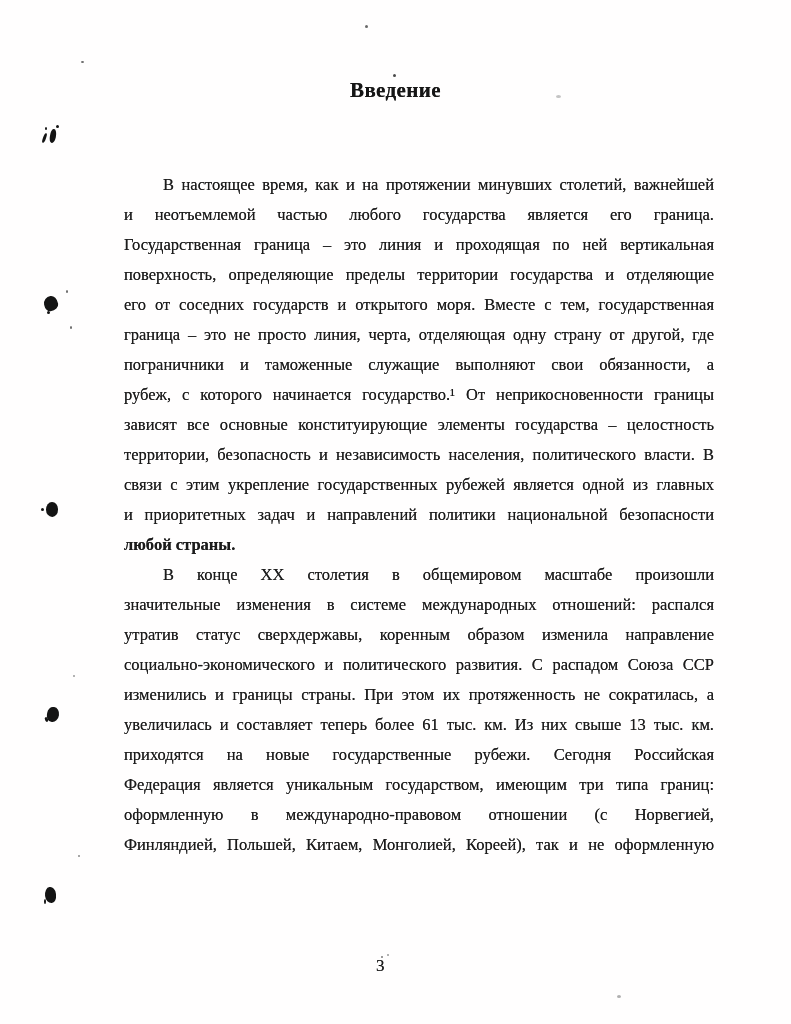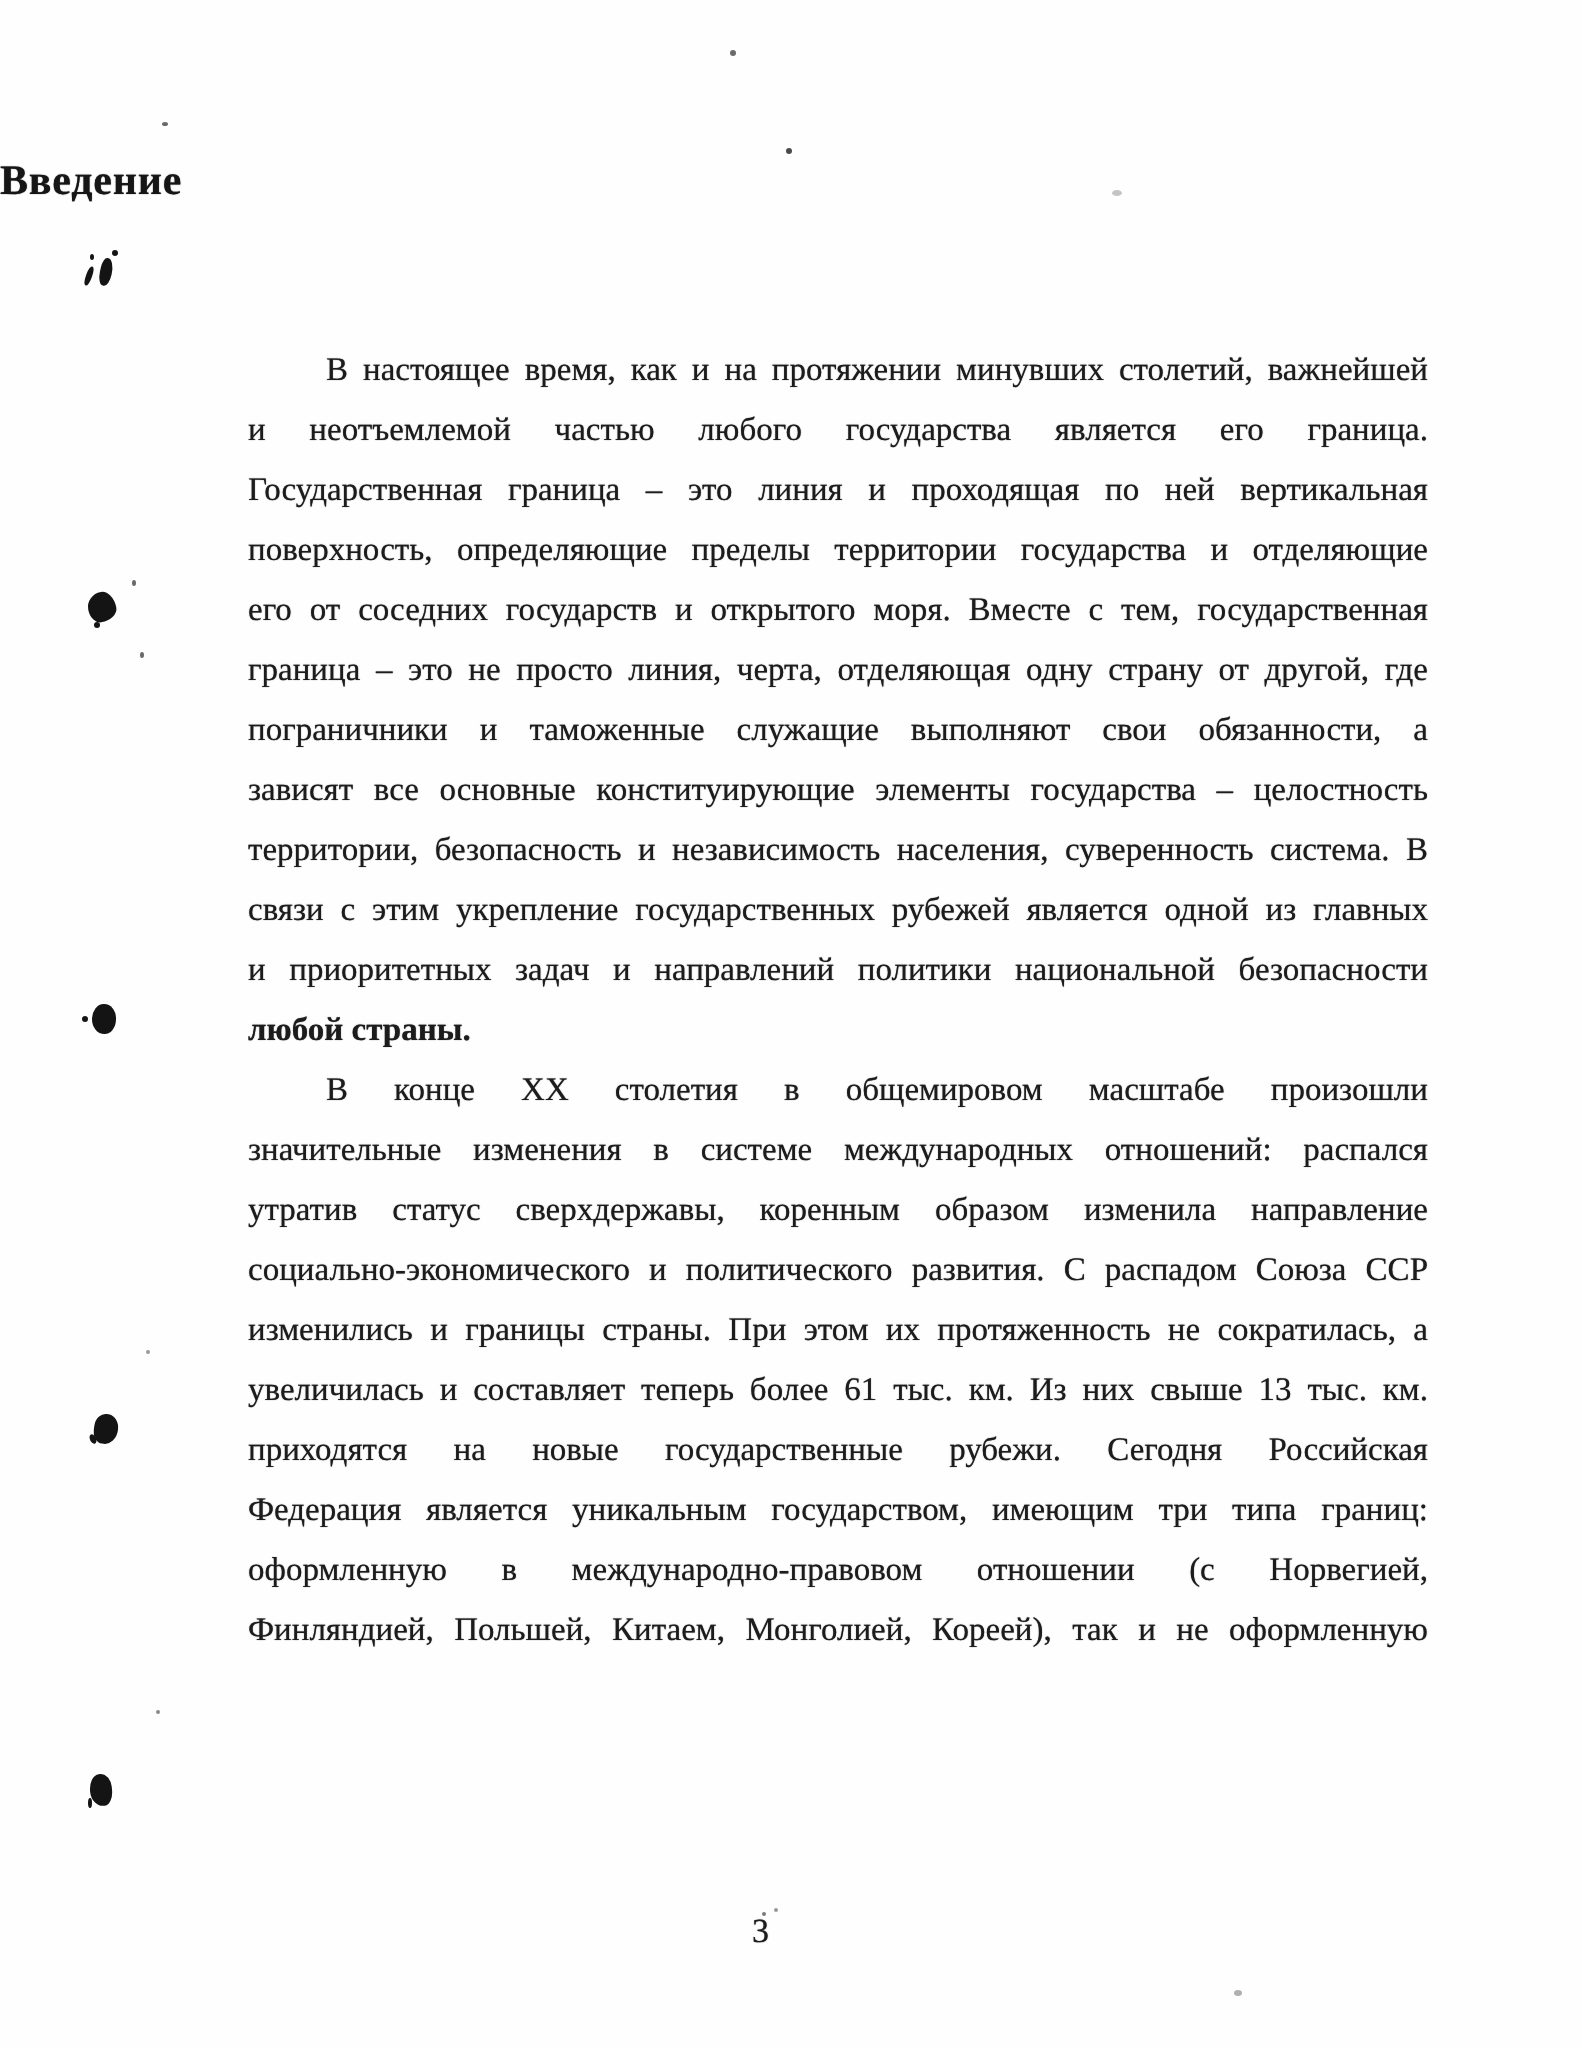--- a/index.html
+++ b/index.html
@@ -16,21 +16,21 @@
     left: 0; top: 0;
     width: 791px; height: 1024px;
     background: #fffefe;
   }
   .title {
     position: absolute;
     top: 78px;
     left: 0;
     width: 791px;
     margin: 0;
-    text-align: left;
+    text-align: center;
     font-size: 21px;
     font-weight: 700;
     letter-spacing: 0.4px;
     color: #161616;
     text-shadow: 0 0 0.5px rgba(20,20,20,0.85);
   }
   .body-text {
     position: absolute;
     left: 124px;
     top: 170px;
@@ -89,22 +89,23 @@
 
   <div class="body-text">
       <div class="paragraph">
         <div class="line indent">В настоящее время, как и на протяжении минувших столетий, важнейшей</div>
         <div class="line">и неотъемлемой частью любого государства является его граница.</div>
         <div class="line">Государственная граница – это линия и проходящая по ней вертикальная</div>
         <div class="line">поверхность, определяющие пределы территории государства и отделяющие</div>
         <div class="line">его от соседних государств и открытого моря. Вместе с тем, государственная</div>
         <div class="line">граница – это не просто линия, черта, отделяющая одну страну от другой, где</div>
         <div class="line">пограничники и таможенные служащие выполняют свои обязанности, а</div>
+        <div class="line">рубеж, с которого начинается государство.¹ От неприкосновенности границы</div>
         <div class="line">зависят все основные конституирующие элементы государства – целостность</div>
-        <div class="line">территории, безопасность и независимость населения, суверенность система. В</div>
+        <div class="line">территории, безопасность и независимость населения, политического власти. В</div>
         <div class="line">связи с этим укрепление государственных рубежей является одной из главных</div>
         <div class="line">и приоритетных задач и направлений политики национальной безопасности</div>
         <div class="line flush-last">любой страны.</div>
       </div>
       <div class="paragraph">
         <div class="line indent">В конце XX столетия в общемировом масштабе произошли</div>
         <div class="line">значительные изменения в системе международных отношений: распался</div>
         <div class="line">утратив статус сверхдержавы, коренным образом изменила направление</div>
         <div class="line">социально-экономического и политического развития. С распадом Союза ССР</div>
         <div class="line">изменились и границы страны. При этом их протяженность не сократилась, а</div>

